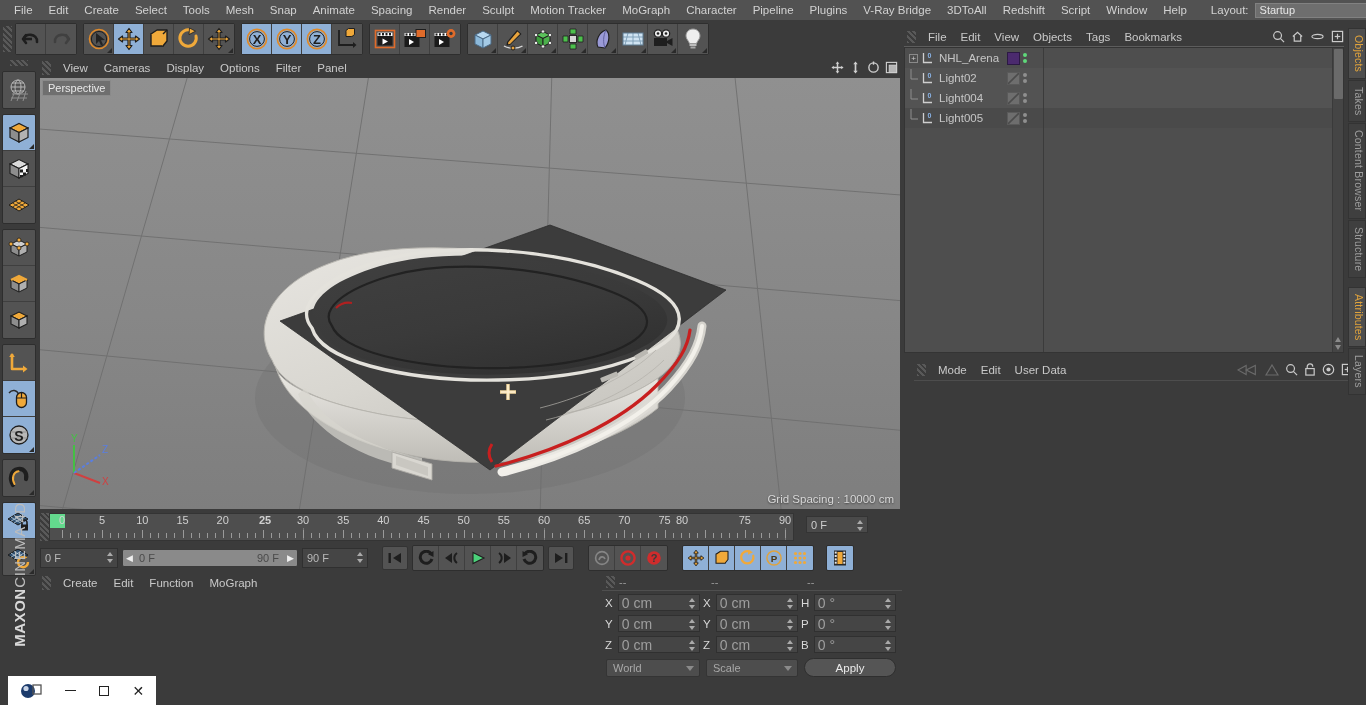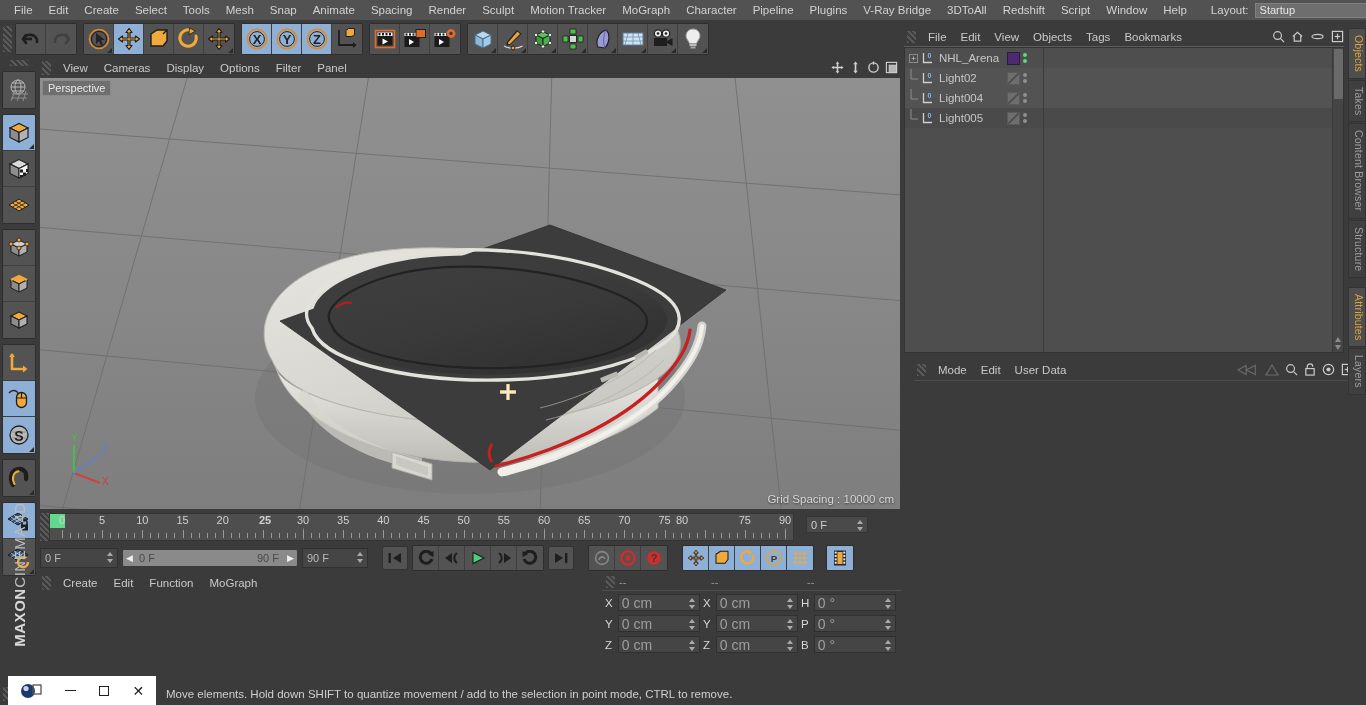--- a/index.html
+++ b/index.html
@@ -1146,20 +1146,31 @@
           <span class="cl">B</span>
           <div class="cf">
             <span>0 °</span>
             <span class="spinner">
               <i class="u"></i>
               <i class="d"></i>
             </span>
           </div>
         </div>
       </div>
+    <div class="coord-foot">
+      <div class="dd" style="width:94px;">
+        <span>World</span>
+        <span class="car"></span>
+      </div>
+      <div class="dd" style="width:92px;">
+        <span>Scale</span>
+        <span class="car"></span>
+      </div>
+      <div class="applybtn">Apply</div>
+    </div>
   </div>
 
   <div class="rightpanel">
 
     <div class="om">
       <div class="om-menubar">
         <div class="ogrip"></div>
         <div id="om-menu" style="display:flex;">
             <div class="mi">File</div>
             <div class="mi">Edit</div>
@@ -1334,25 +1345,20 @@
         <div class="vtab">Content Browser</div>
         <div class="vtab">Structure</div>
       </div>
     <div class="vtab-spacer"></div>
     <div id="vtabs-lower">
         <div class="vtab sel">Attributes</div>
         <div class="vtab">Layers</div>
       </div>
   </div>
 
-  <div class="statusbar">
-    <div class="status-grip"></div>
-    <div style="width:152px"></div>
-    <div class="status-txt">Move elements. Hold down SHIFT to quantize movement / add to the selection in point mode, CTRL to remove.</div>
-  </div>
 
   <div class="taskbar">
     <div class="tb-ic">
       <svg width="22" height="18" viewBox="0 0 22 18">
           <circle cx="8" cy="9" r="7" fill="#1b3a6b"></circle>
           <circle cx="6" cy="6.5" r="2.6" fill="#e8f0fb" opacity=".85"></circle>
           <rect x="13" y="3" width="8" height="9" fill="none" stroke="#555" stroke-width="1.3"></rect>
         </svg>
     </div>
     <div class="tb-ic">

